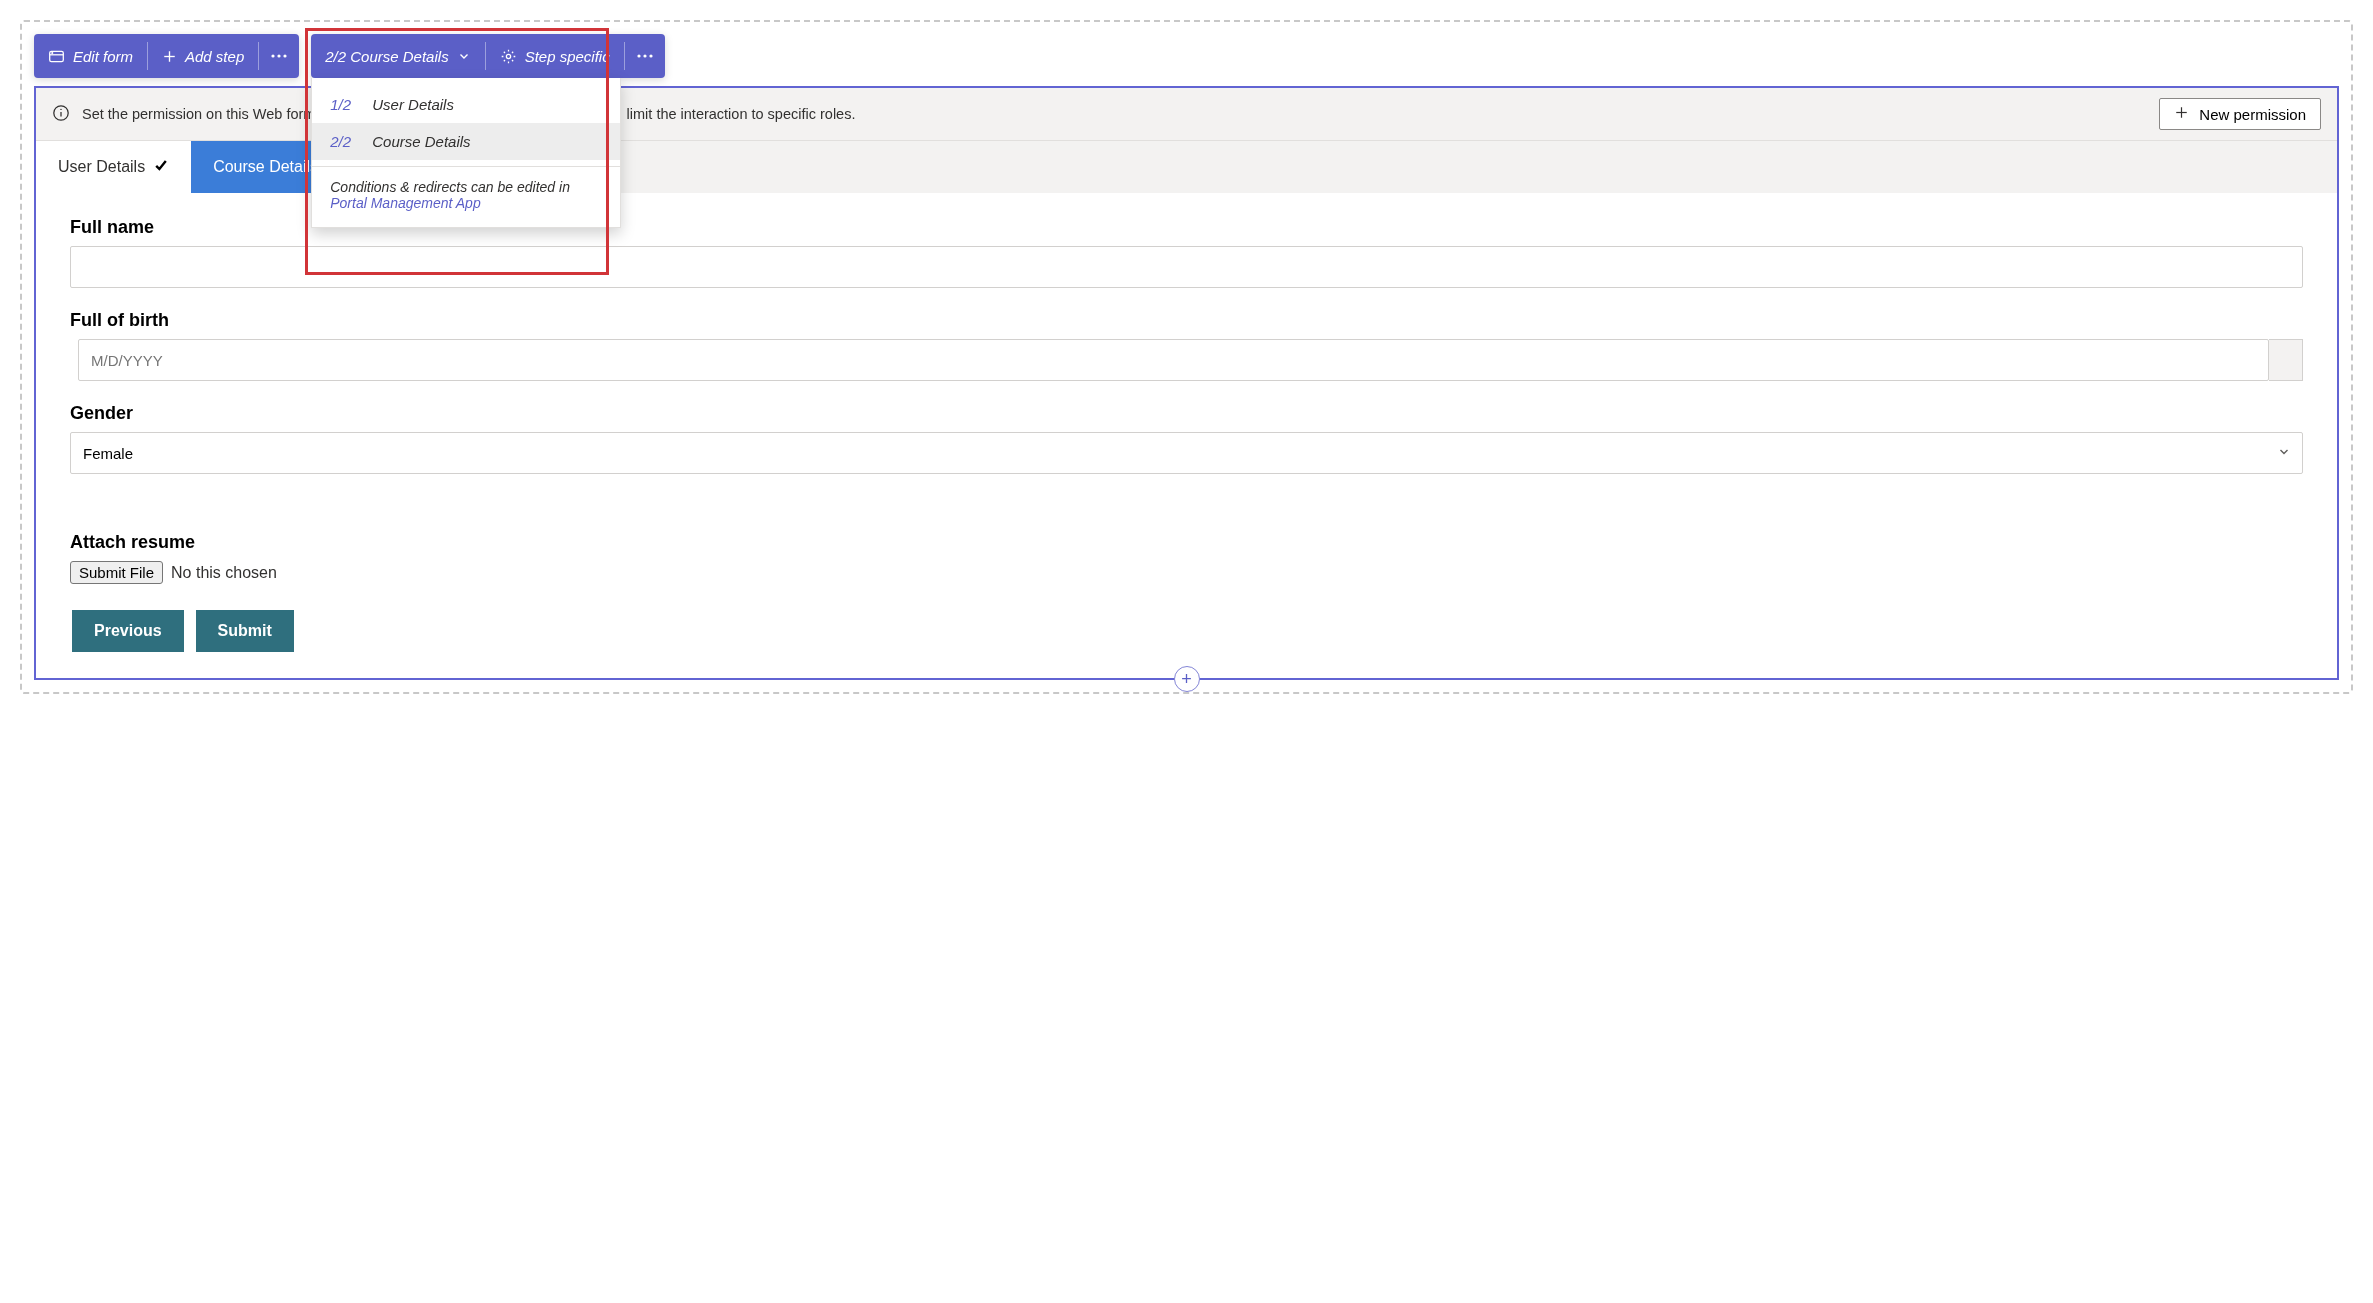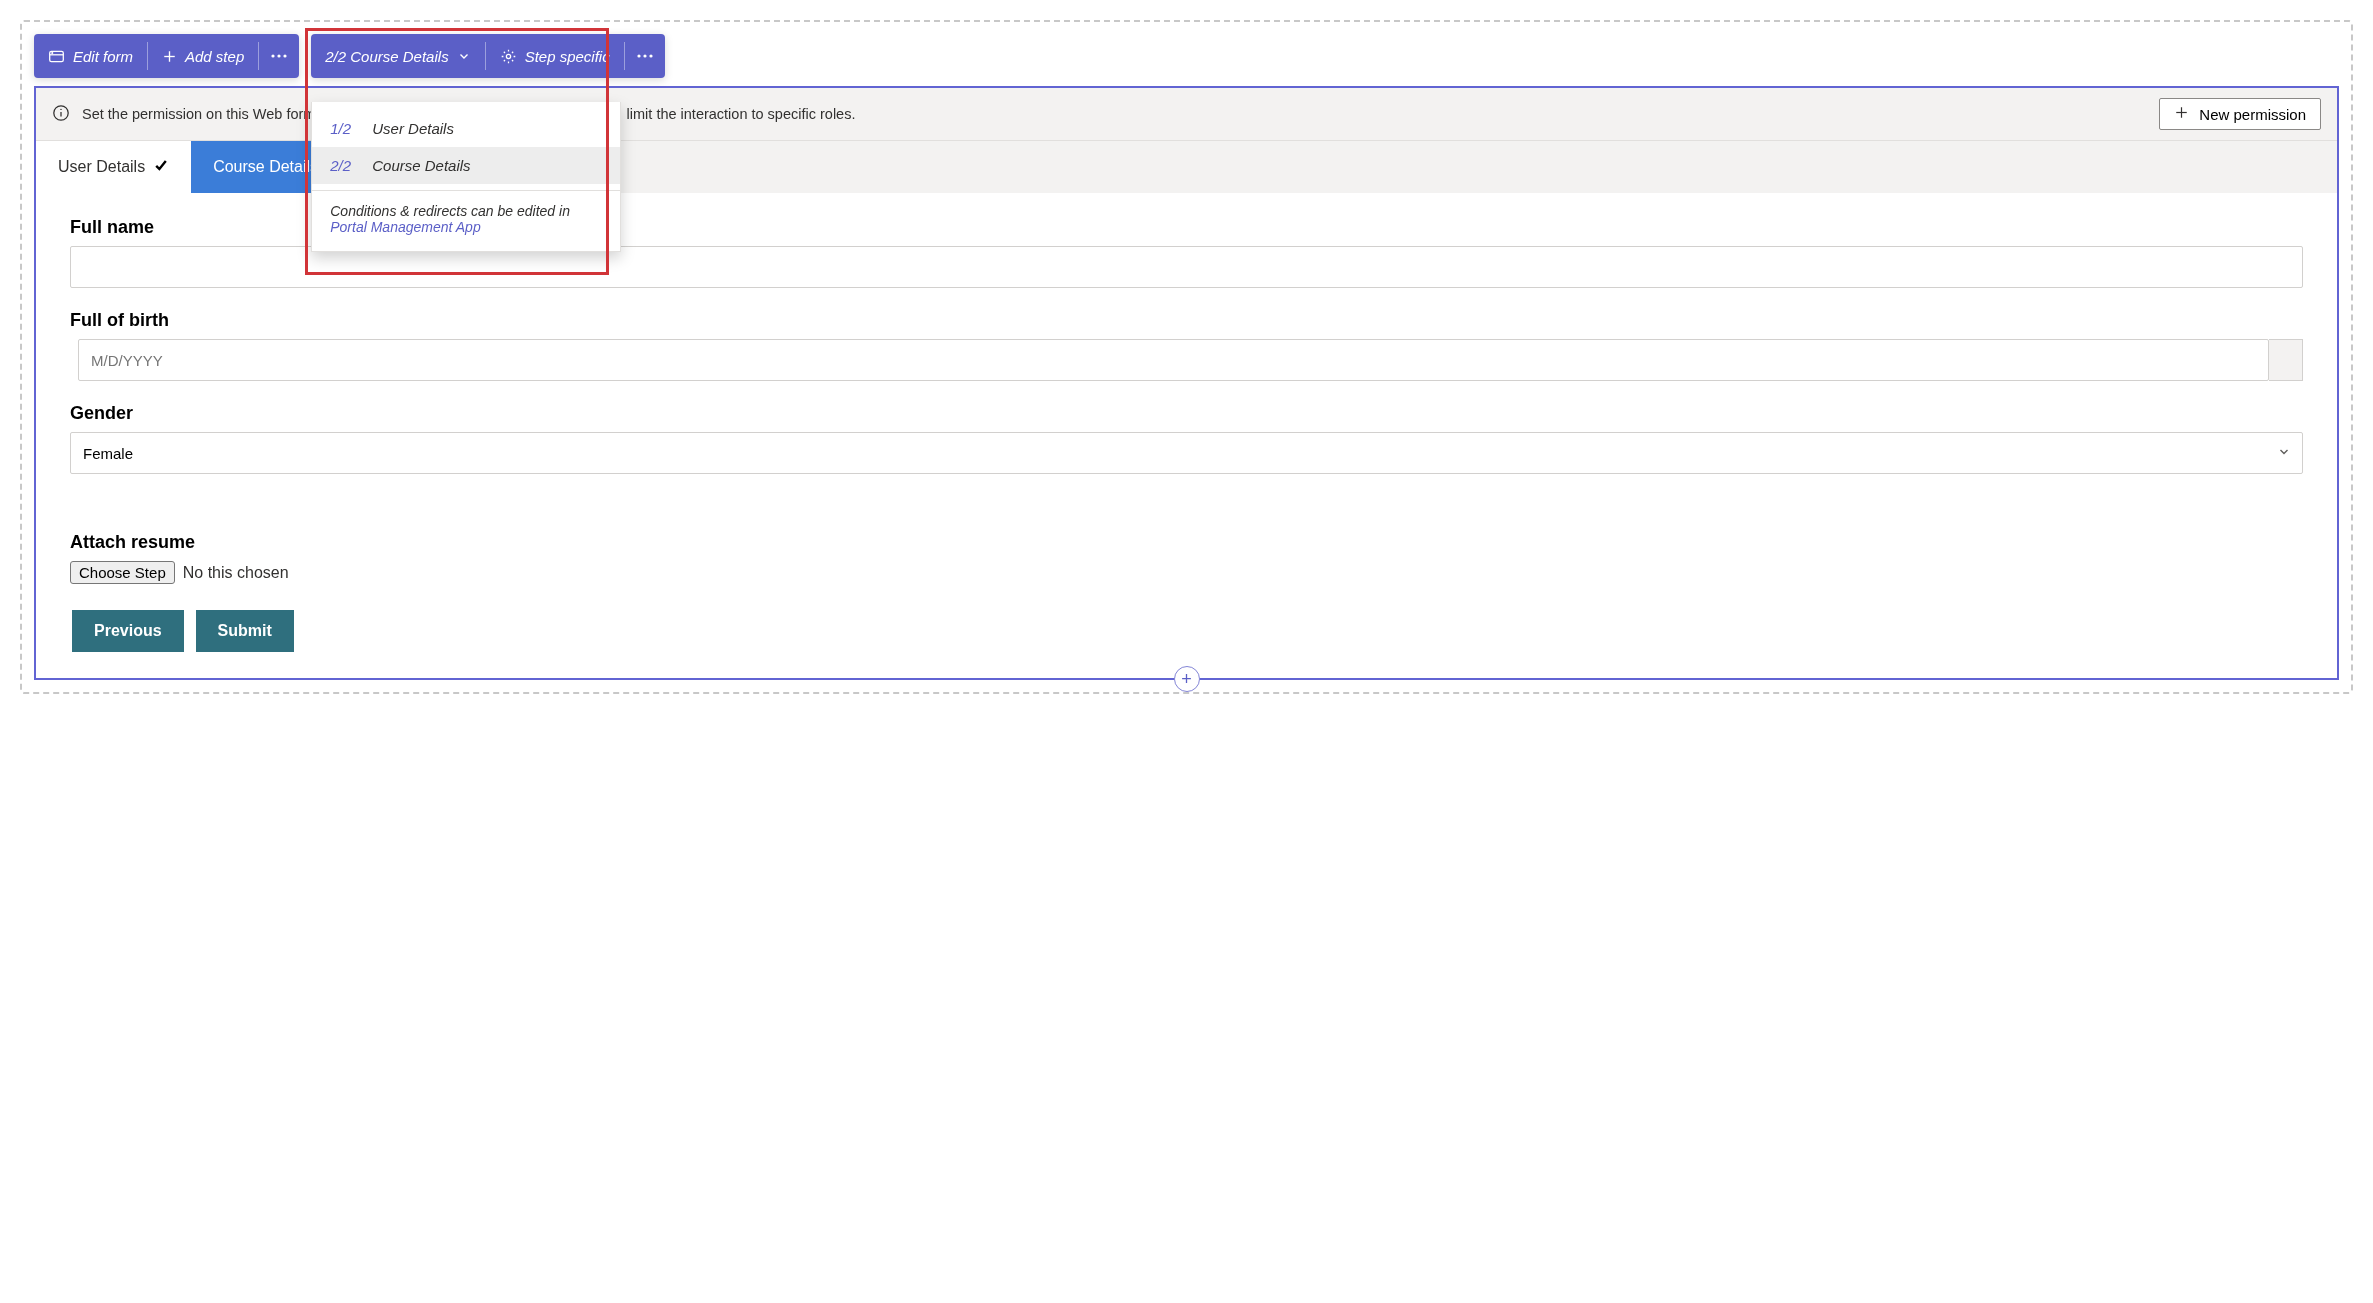--- a/index.html
+++ b/index.html
@@ -55,21 +55,20 @@
       position: absolute;
       top: 44px;
       left: 0;
       width: 310px;
       background: #fff;
       border: 1px solid #e1dfdd;
       border-top: none;
       box-shadow: 0 6px 14px rgba(0,0,0,0.18);
       padding: 8px 0 0 0;
       z-index: 50;
-      margin-top: 24px;
     }
     .dropdown-item {
       display: flex;
       align-items: center;
       gap: 12px;
       padding: 10px 18px;
       font-size: 15px;
       cursor: pointer;
     }
     .dropdown-item.selected { background: #ededed; }
@@ -373,21 +372,21 @@
               </svg>
           </span>
         </div>
       </div>
 
       <div style="height:36px"></div>
 
       <div class="form-group">
         <label class="form-label">Attach resume</label>
         <div class="file-row">
-          <button class="file-btn">Choose Step</button>
+          <button class="file-btn">Submit File</button>
           <span class="file-status">No this chosen</span>
         </div>
       </div>
 
       <div class="action-row">
         <button class="action-btn">Previous</button>
         <button class="action-btn">Submit</button>
       </div>
 
     </div>

